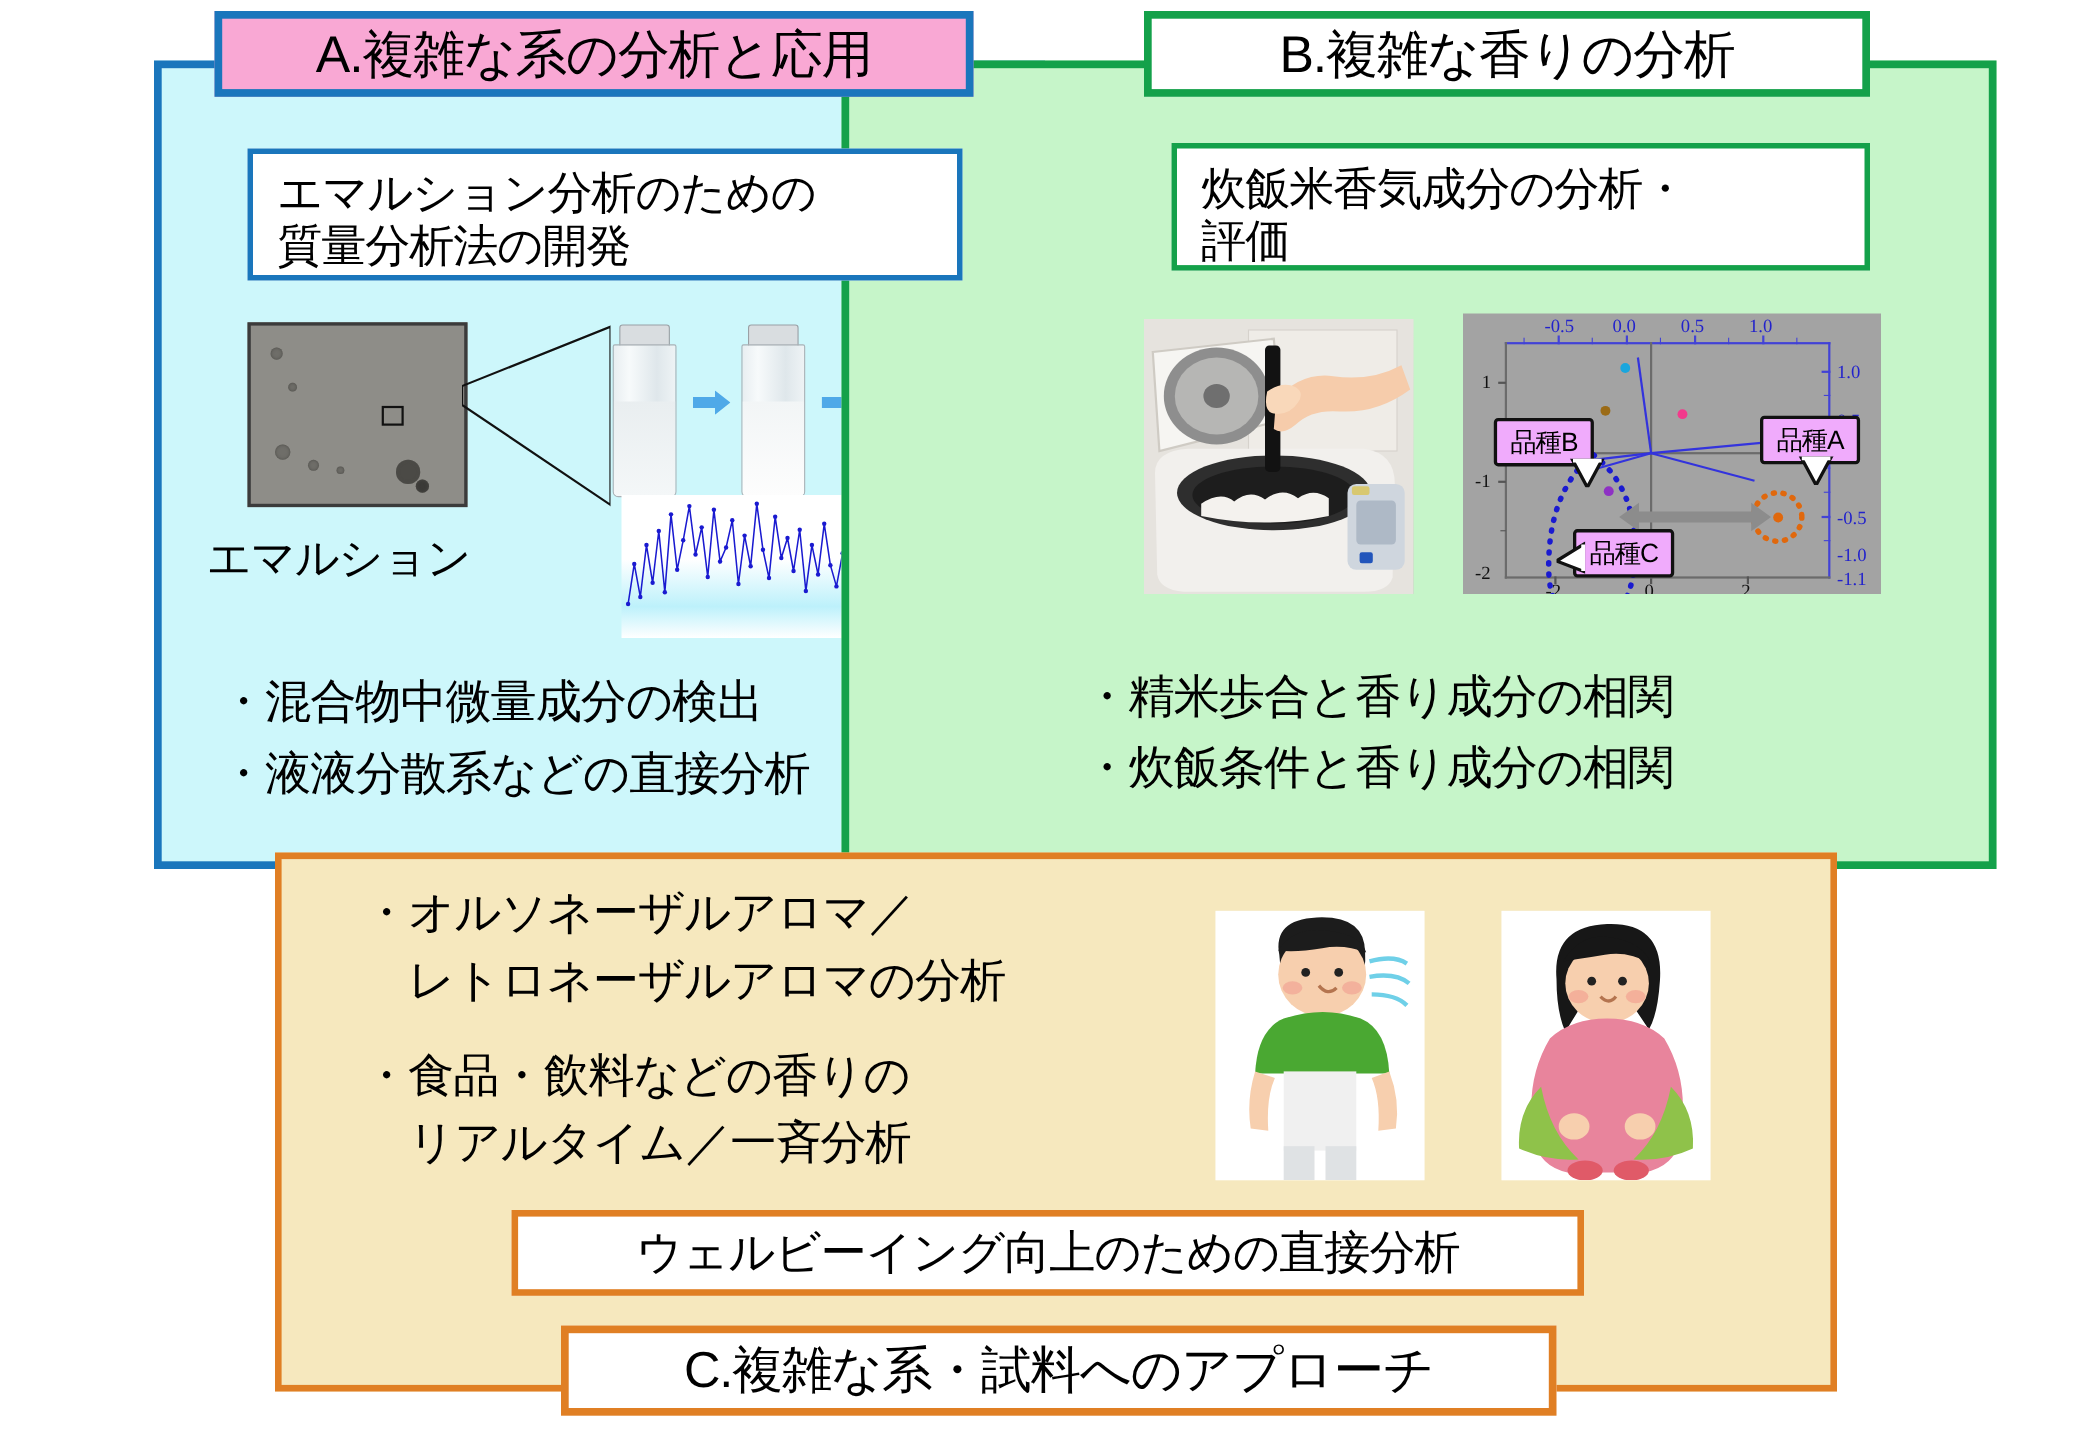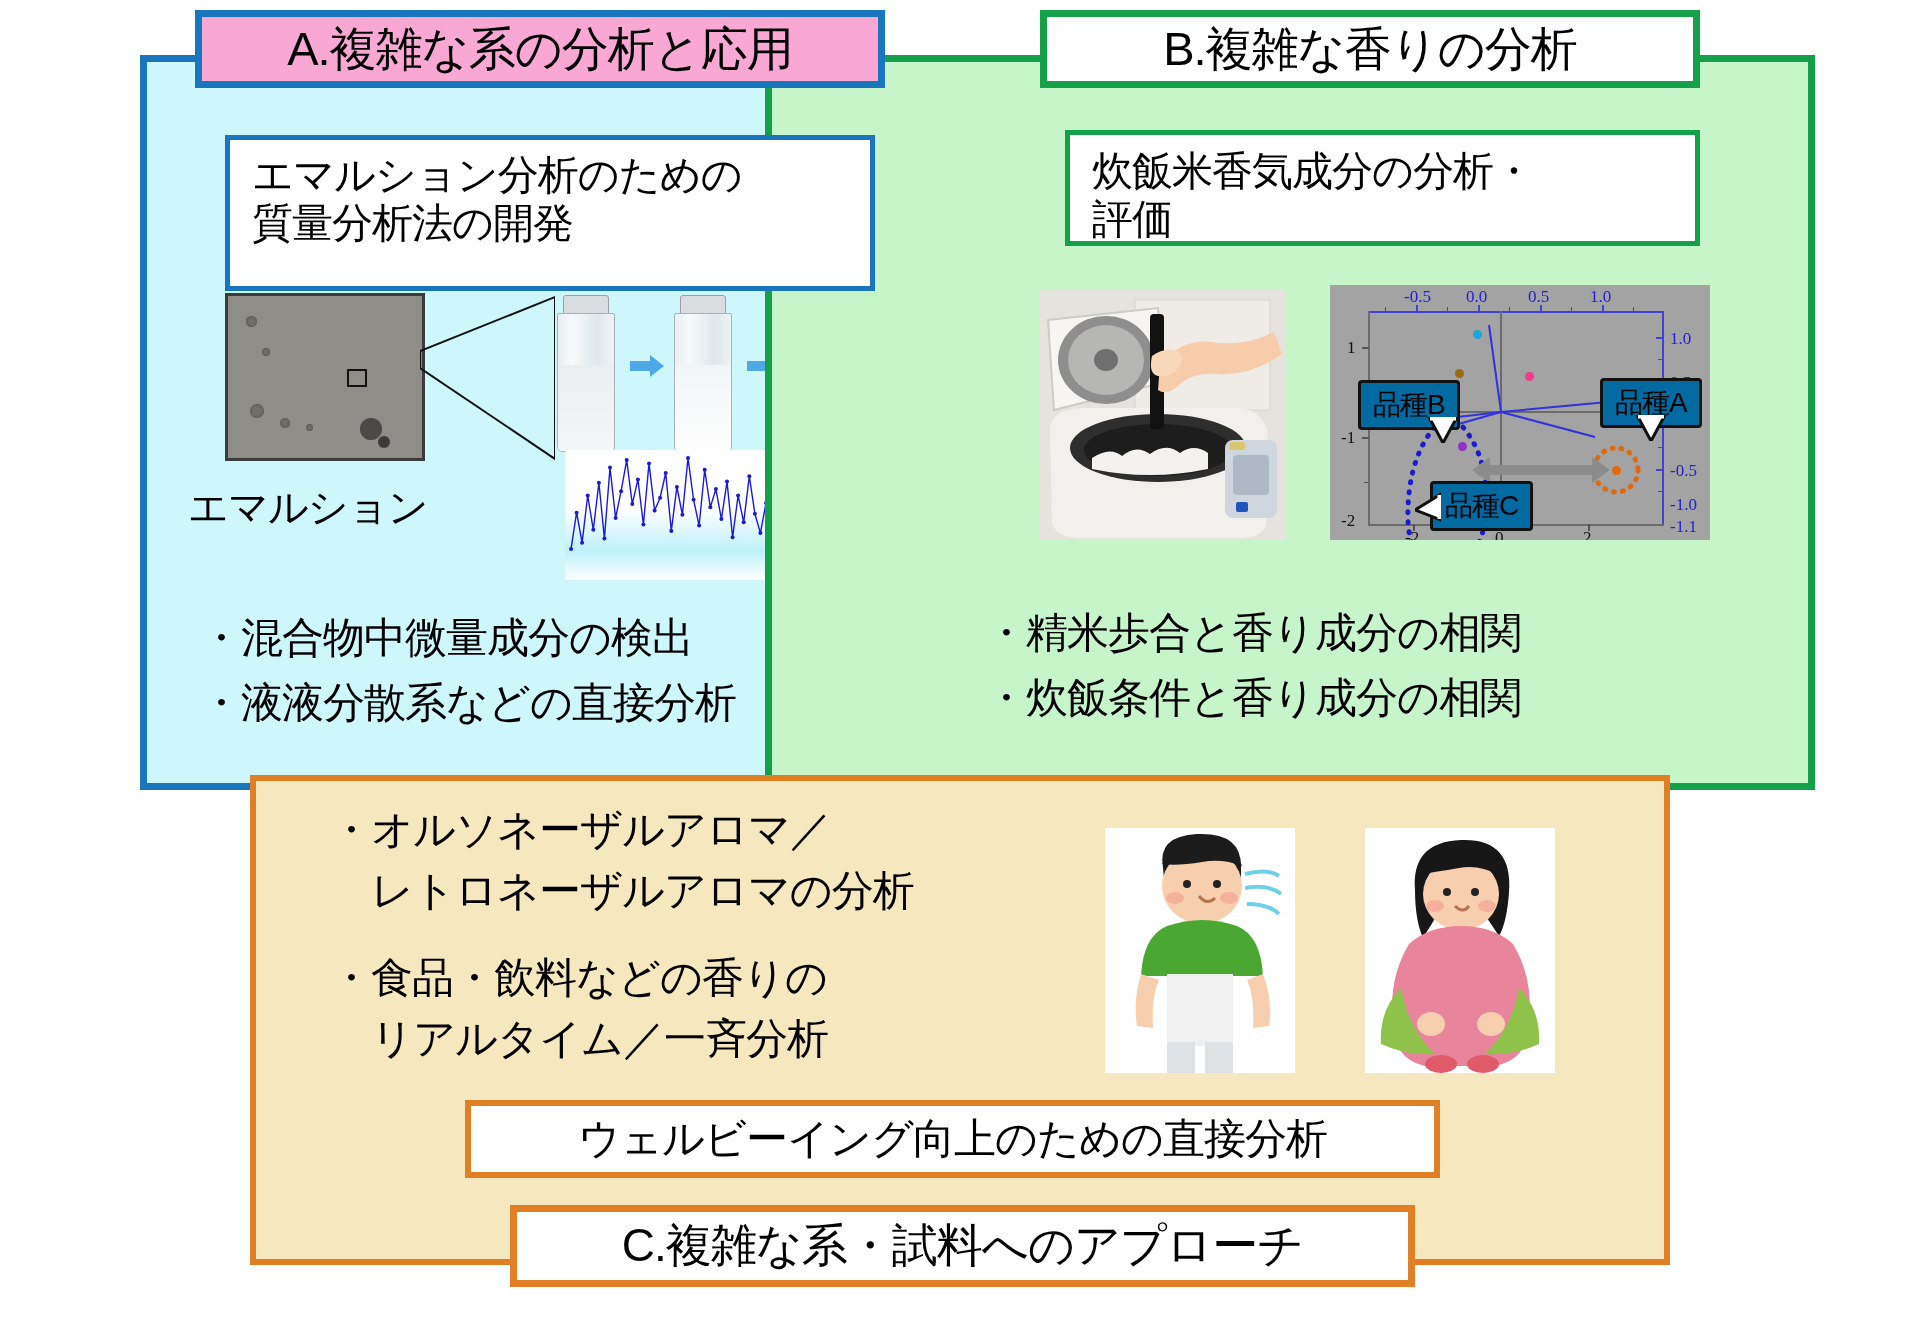--- a/index.html
+++ b/index.html
@@ -32,21 +32,21 @@
     border:7px solid #1a76bc;
     box-sizing:border-box;
     display:flex; align-items:center; justify-content:center;
     font-size:47px; color:#000;
     z-index:6;
     letter-spacing:-1px;
   }
   .a-sub{
     position:absolute;
     left:225px; top:135px;
-    width:650px; height:156px;
+    width:650px; height:120px;
     background:#ffffff;
     border:5px solid #1a76bc;
     box-sizing:border-box;
     padding:12px 0 0 22px;
     font-size:41px; line-height:1.16; color:#000;
     z-index:5;
     letter-spacing:-1px;
   }
 
   
@@ -137,22 +137,22 @@
   }
   .pca .axis-top,.pca .axis-right{position:absolute;background:#4242d6;}
   .pca .tick{position:absolute;background:#4242d6;}
   .pca .tick-k{position:absolute;background:#555;}
   .pca .lbl-top{position:absolute;color:#2222cc;font-size:17px;font-family:"Liberation Serif",serif;}
   .pca .lbl-right{position:absolute;color:#2222cc;font-size:17px;font-family:"Liberation Serif",serif;}
   .pca .lbl-k{position:absolute;color:#111;font-size:17px;font-family:"Liberation Serif",serif;}
   .pca .axis-x,.pca .axis-y{position:absolute;background:#6b6b6b;}
   .pca .pt{position:absolute;border-radius:50%;}
   .callout{
-    position:absolute;background:#0369a1;border:3px solid #111;border-radius:4px;
-    font-size:28px;color:#000;padding:3px 12px;white-space:nowrap;z-index:9;
+    position:absolute;background:#f0abfc;border:3px solid #111;border-radius:4px;
+    font-size:24px;color:#000;padding:3px 12px;white-space:nowrap;z-index:9;
     letter-spacing:-1px;
   }
   .bullets-b{
     position:absolute;left:985px;top:600px;width:760px;
     font-size:42px;line-height:1.55;color:#000;letter-spacing:-1px;
   }
 
   
   .panel-c{
     position:absolute;

